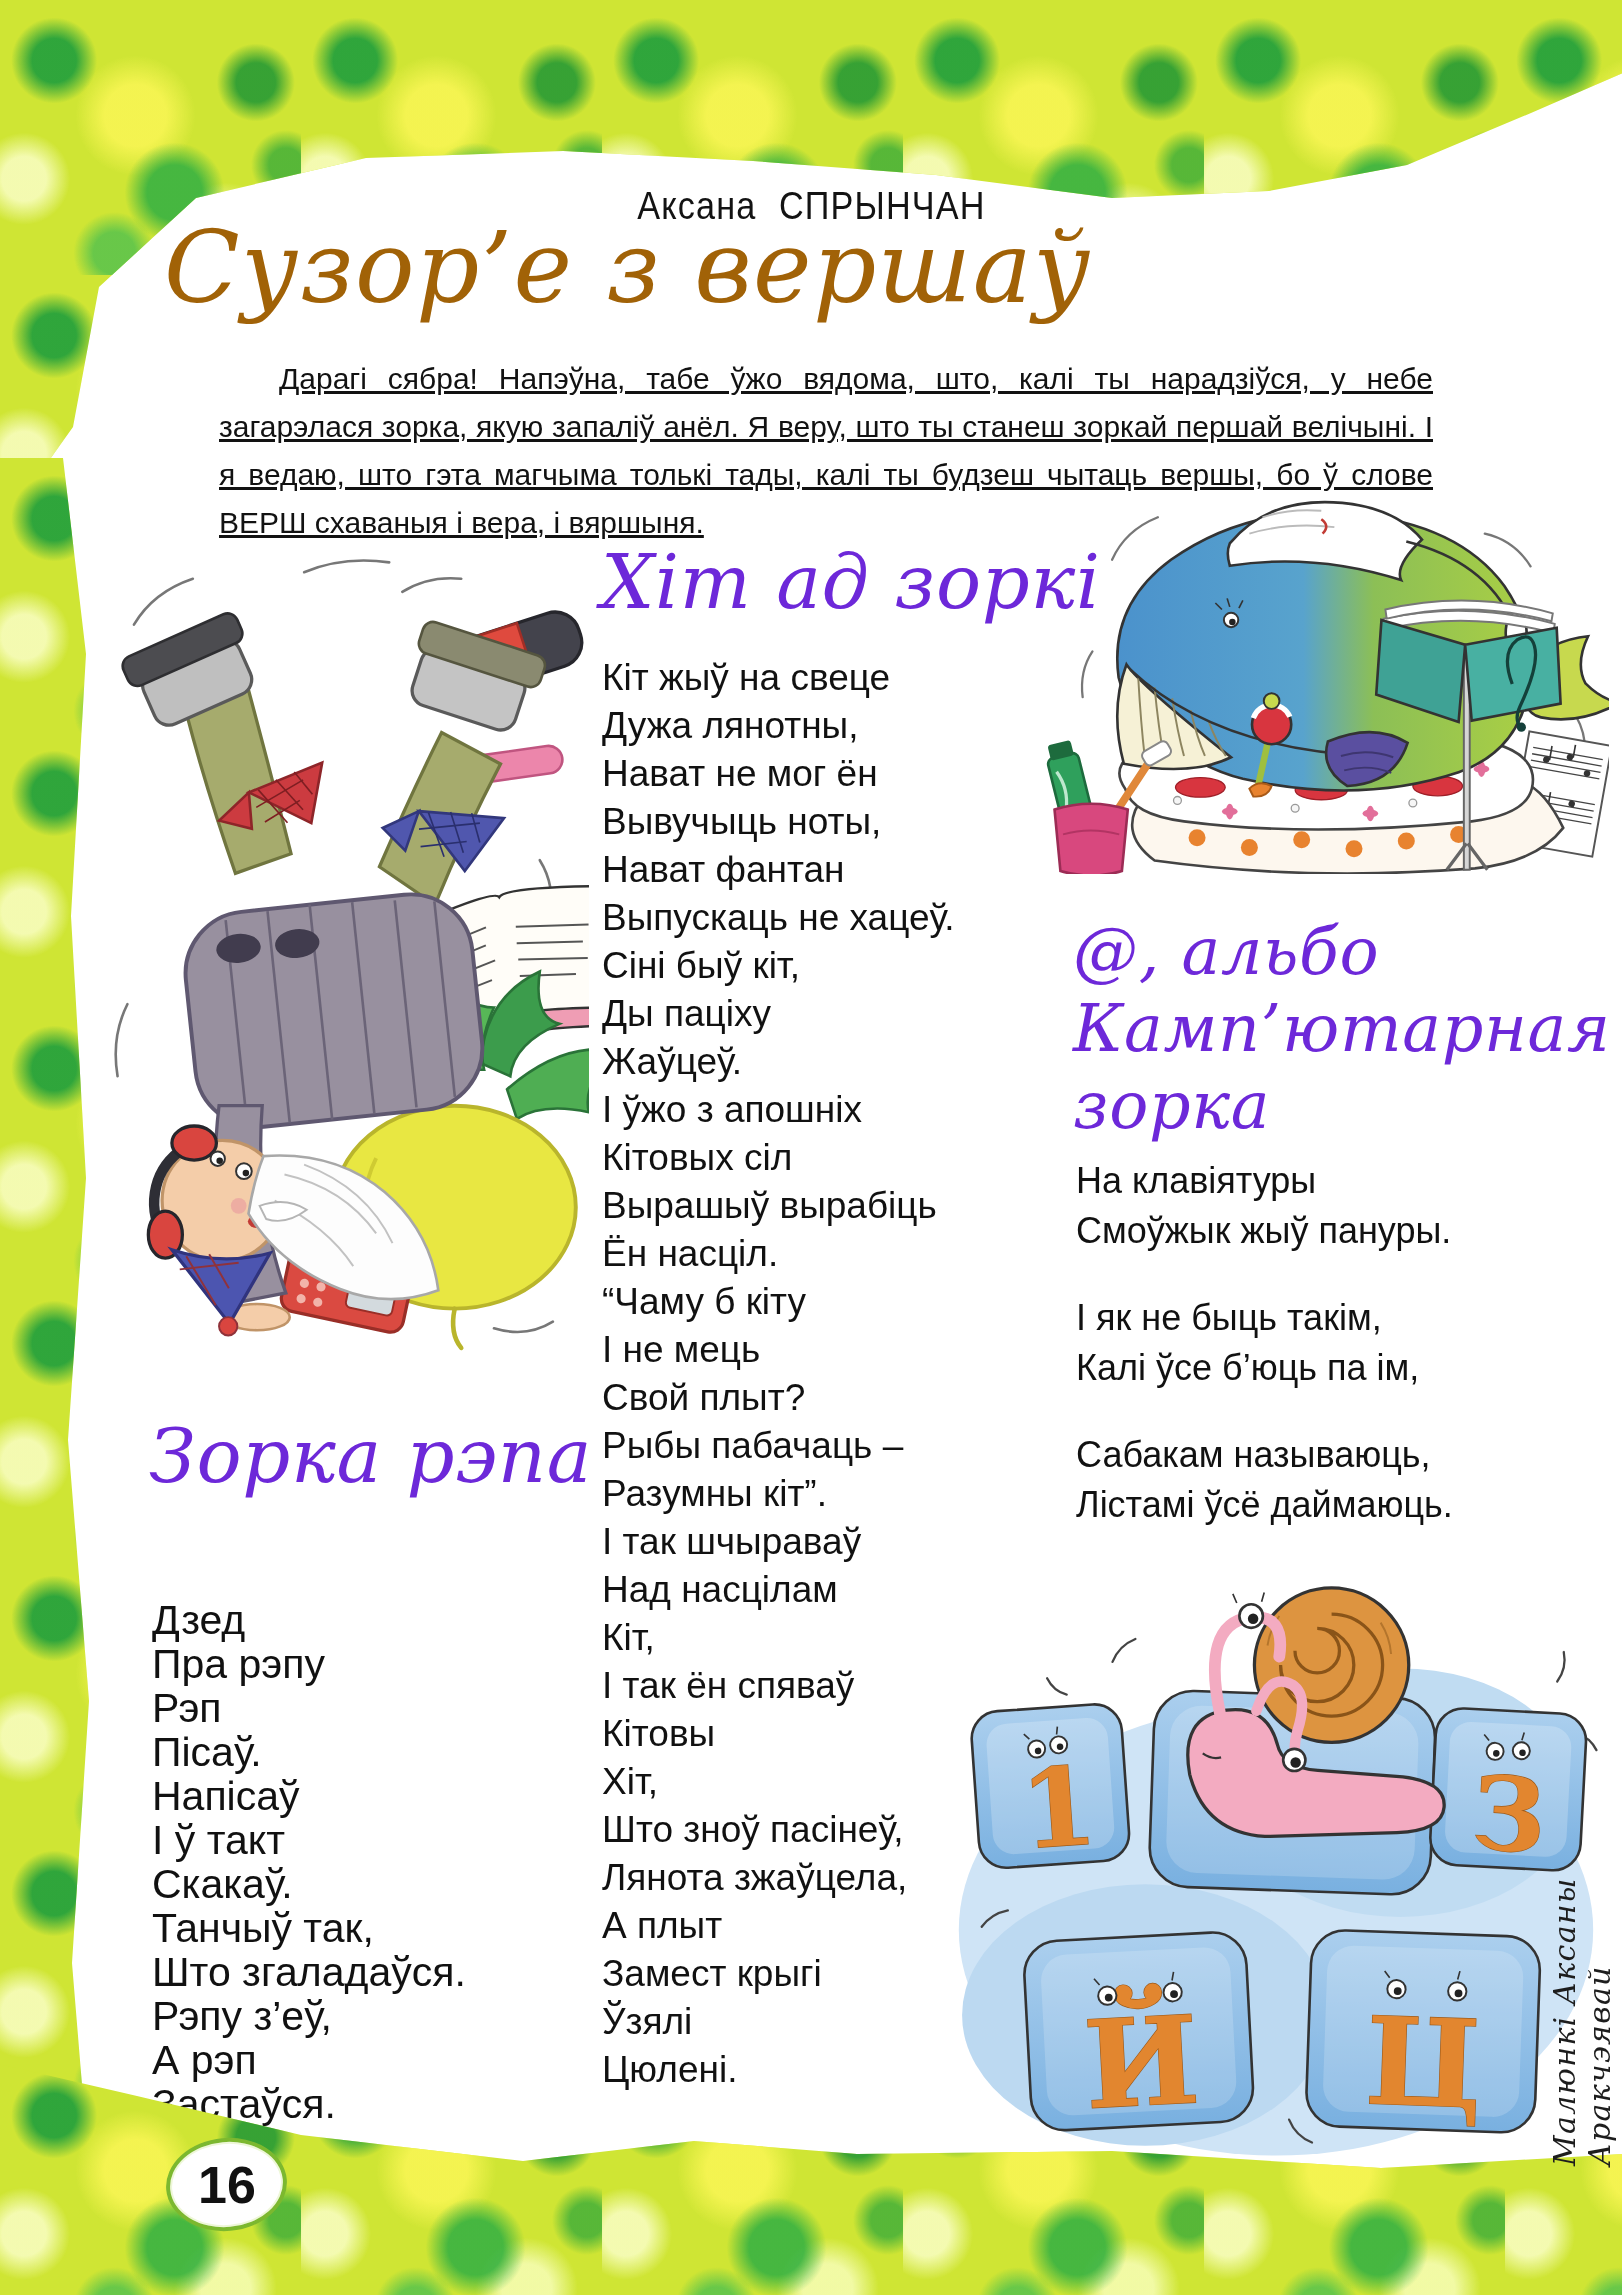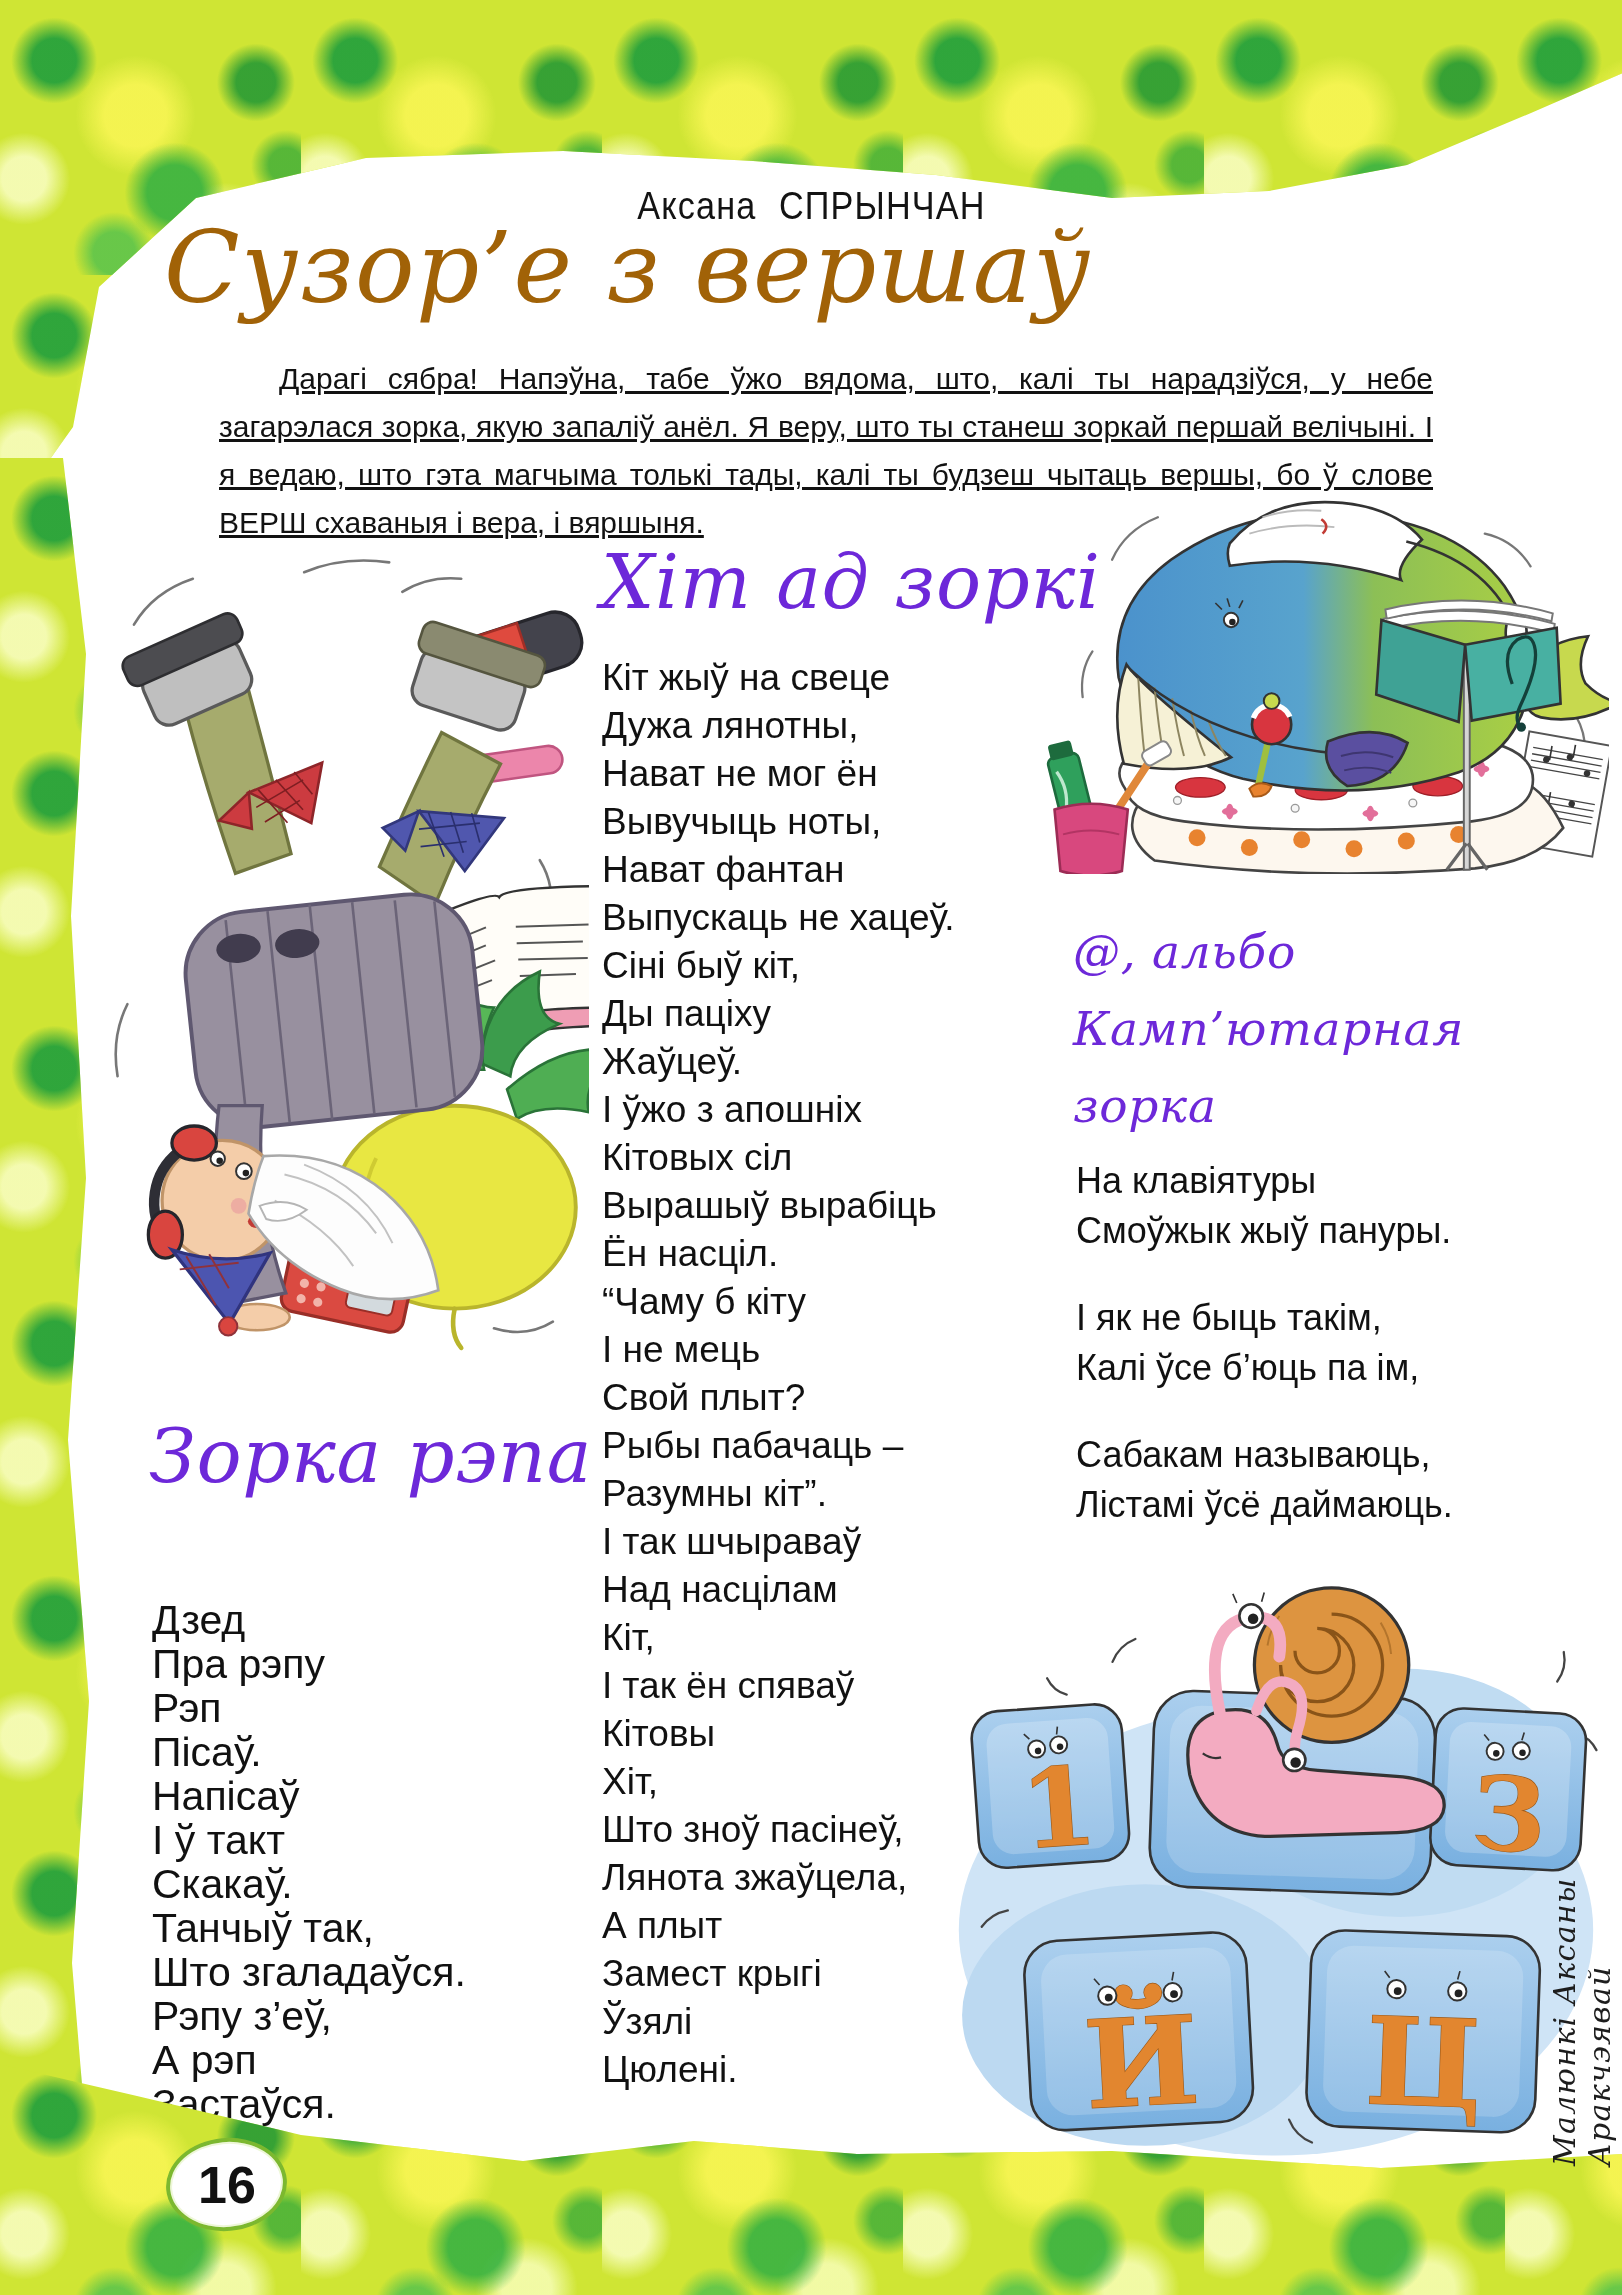--- a/index.html
+++ b/index.html
@@ -36,21 +36,21 @@
     font-family:"DejaVu Serif",serif;font-style:italic;font-size:99px;line-height:1.15;
     color:#a16207;letter-spacing:1.3px;}
   .intro{position:absolute;left:219px;width:1214px;top:355px;margin:0;
     font-size:30px;line-height:48px;color:#121212;text-align:justify;text-indent:60px;text-decoration:underline;}
 
   
   .col-title{position:absolute;font-family:"DejaVu Serif",serif;font-style:italic;
     color:#6d28d9;letter-spacing:0.7px;}
   .mid-title{left:601px;top:538px;font-size:75px;}
   .left-title{left:149px;top:1412px;font-size:75px;}
-  .right-title{left:1073px;top:913px;font-size:47px;line-height:77px;}
+  .right-title{left:1073px;top:913px;font-size:65px;line-height:77px;}
   .title-line{white-space:nowrap;}
 
   
   .poem{position:absolute;color:#111;}
   .poem-line{white-space:nowrap;}
   .mid-poem{left:602px;width:471px;top:654px;font-size:37px;line-height:48px;}
   .left-poem{left:152px;width:432px;top:1598px;font-size:41px;line-height:44px;}
   .right-poem{left:1076px;width:497px;top:1156px;font-size:36px;line-height:50px;}
   .right-poem .stanza{margin-bottom:37px;}
 

